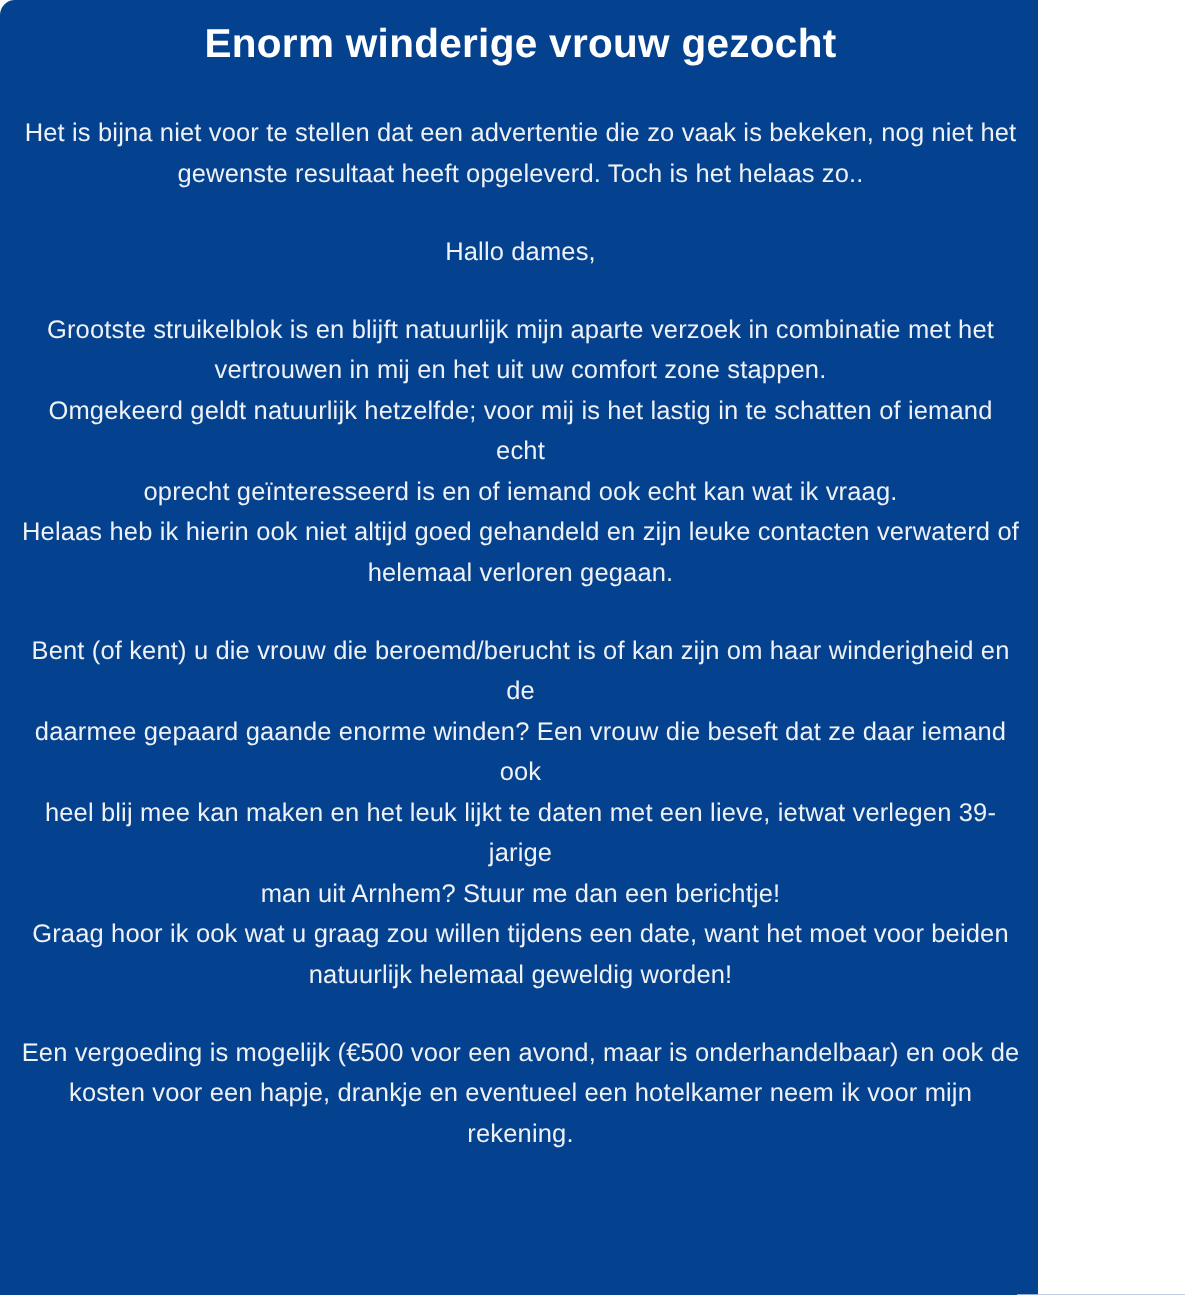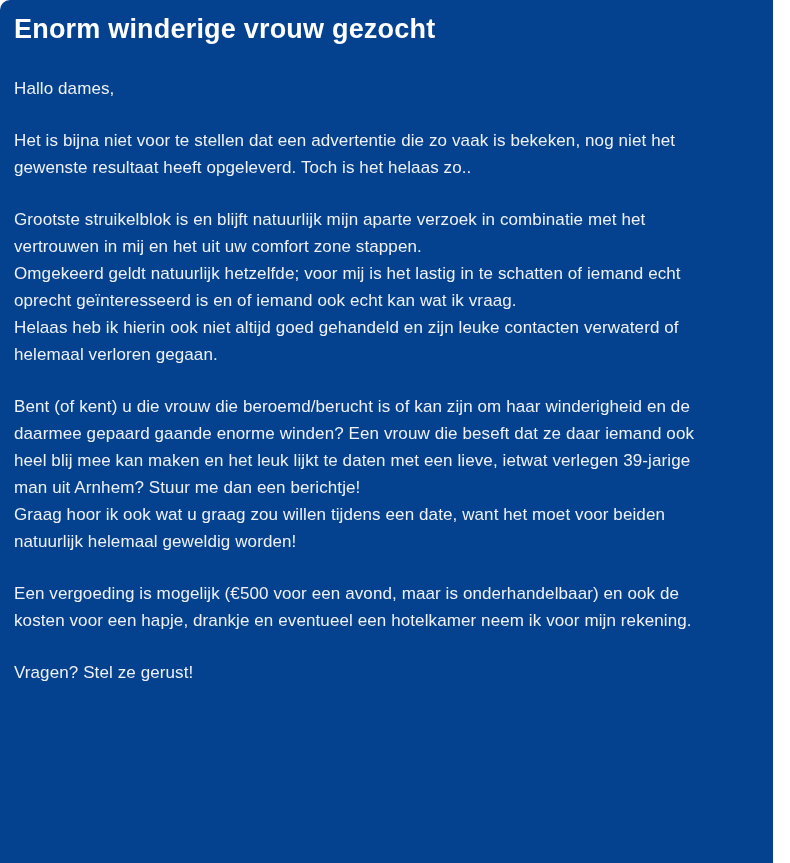--- a/index.html
+++ b/index.html
@@ -7,28 +7,29 @@
     --fg: #eef1f5;
     --title: #ffffff;
   }
   html, body {
     margin: 0;
     padding: 0;
     background: #ffffff;
     font-family: "Liberation Sans", sans-serif;
   }
   .ad-canvas {
-    width: 773px;
+    width: 692px;
     height: 863px;
     box-sizing: border-box;
     background: var(--bg);
     color: var(--fg);
     padding: 12px 12px 0 14px;
     border-top-left-radius: 10px;
     overflow: hidden;
+    text-align: center;
   }
   .ad-title {
     margin: 2px 0 0 0;
     font-size: 27px;
     line-height: 31px;
     font-weight: bold;
     color: var(--title);
     letter-spacing: 0.2px;
   }
   .ad-paragraph {
@@ -41,20 +42,19 @@
   .ad-paragraph:first-of-type {
     margin-top: 30px;
   }
 </style>
 </head>
 <body>
 
 <div class="ad-canvas">
   <h1 class="ad-title">Enorm winderige vrouw gezocht</h1>
   <div>
+      <p class="ad-paragraph">Het is bijna niet voor te stellen dat een advertentie die zo vaak is bekeken, nog niet het<br>gewenste resultaat heeft opgeleverd. Toch is het helaas zo..</p>
       <p class="ad-paragraph">Hallo dames,</p>
-      <p class="ad-paragraph">Het is bijna niet voor te stellen dat een advertentie die zo vaak is bekeken, nog niet het<br>gewenste resultaat heeft opgeleverd. Toch is het helaas zo..</p>
       <p class="ad-paragraph">Grootste struikelblok is en blijft natuurlijk mijn aparte verzoek in combinatie met het<br>vertrouwen in mij en het uit uw comfort zone stappen.<br>Omgekeerd geldt natuurlijk hetzelfde; voor mij is het lastig in te schatten of iemand echt<br>oprecht geïnteresseerd is en of iemand ook echt kan wat ik vraag.<br>Helaas heb ik hierin ook niet altijd goed gehandeld en zijn leuke contacten verwaterd of<br>helemaal verloren gegaan.</p>
       <p class="ad-paragraph">Bent (of kent) u die vrouw die beroemd/berucht is of kan zijn om haar winderigheid en de<br>daarmee gepaard gaande enorme winden? Een vrouw die beseft dat ze daar iemand ook<br>heel blij mee kan maken en het leuk lijkt te daten met een lieve, ietwat verlegen 39-jarige<br>man uit Arnhem? Stuur me dan een berichtje!<br>Graag hoor ik ook wat u graag zou willen tijdens een date, want het moet voor beiden<br>natuurlijk helemaal geweldig worden!</p>
       <p class="ad-paragraph">Een vergoeding is mogelijk (€500 voor een avond, maar is onderhandelbaar) en ook de<br>kosten voor een hapje, drankje en eventueel een hotelkamer neem ik voor mijn rekening.</p>
-      <p class="ad-paragraph">Vragen? Stel ze gerust!</p>
     </div>
 </div>
 
 </body></html>

